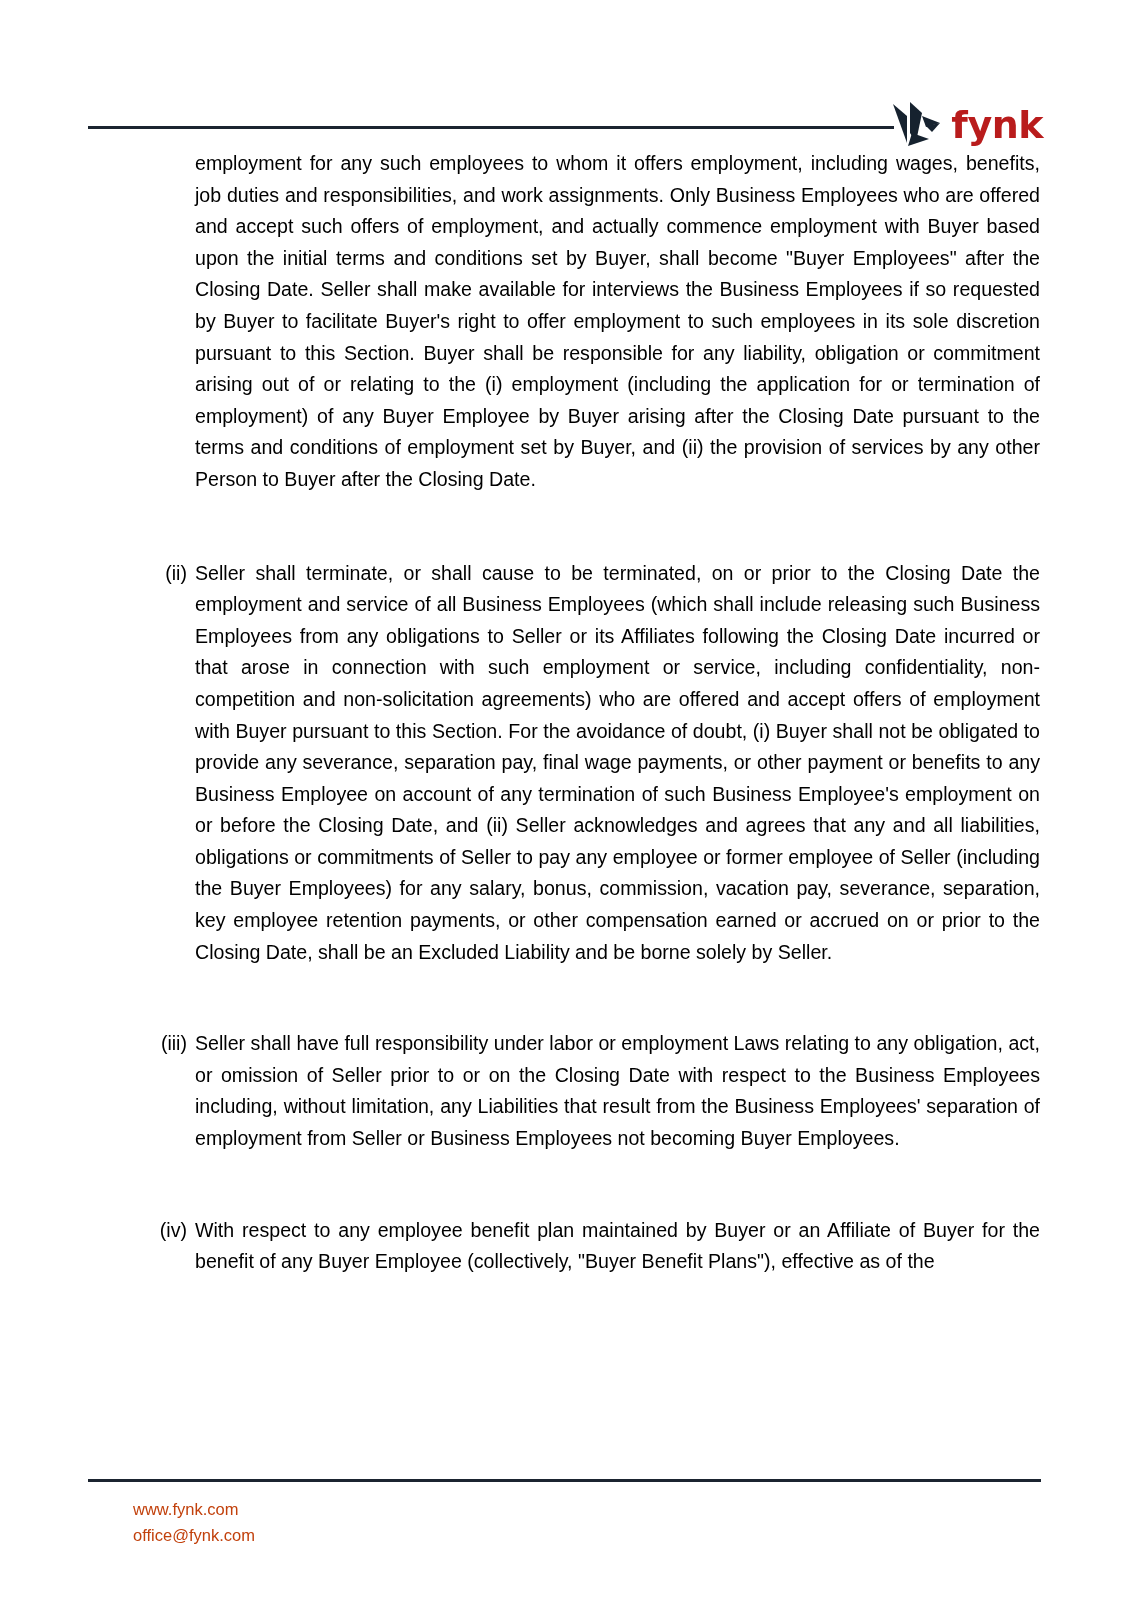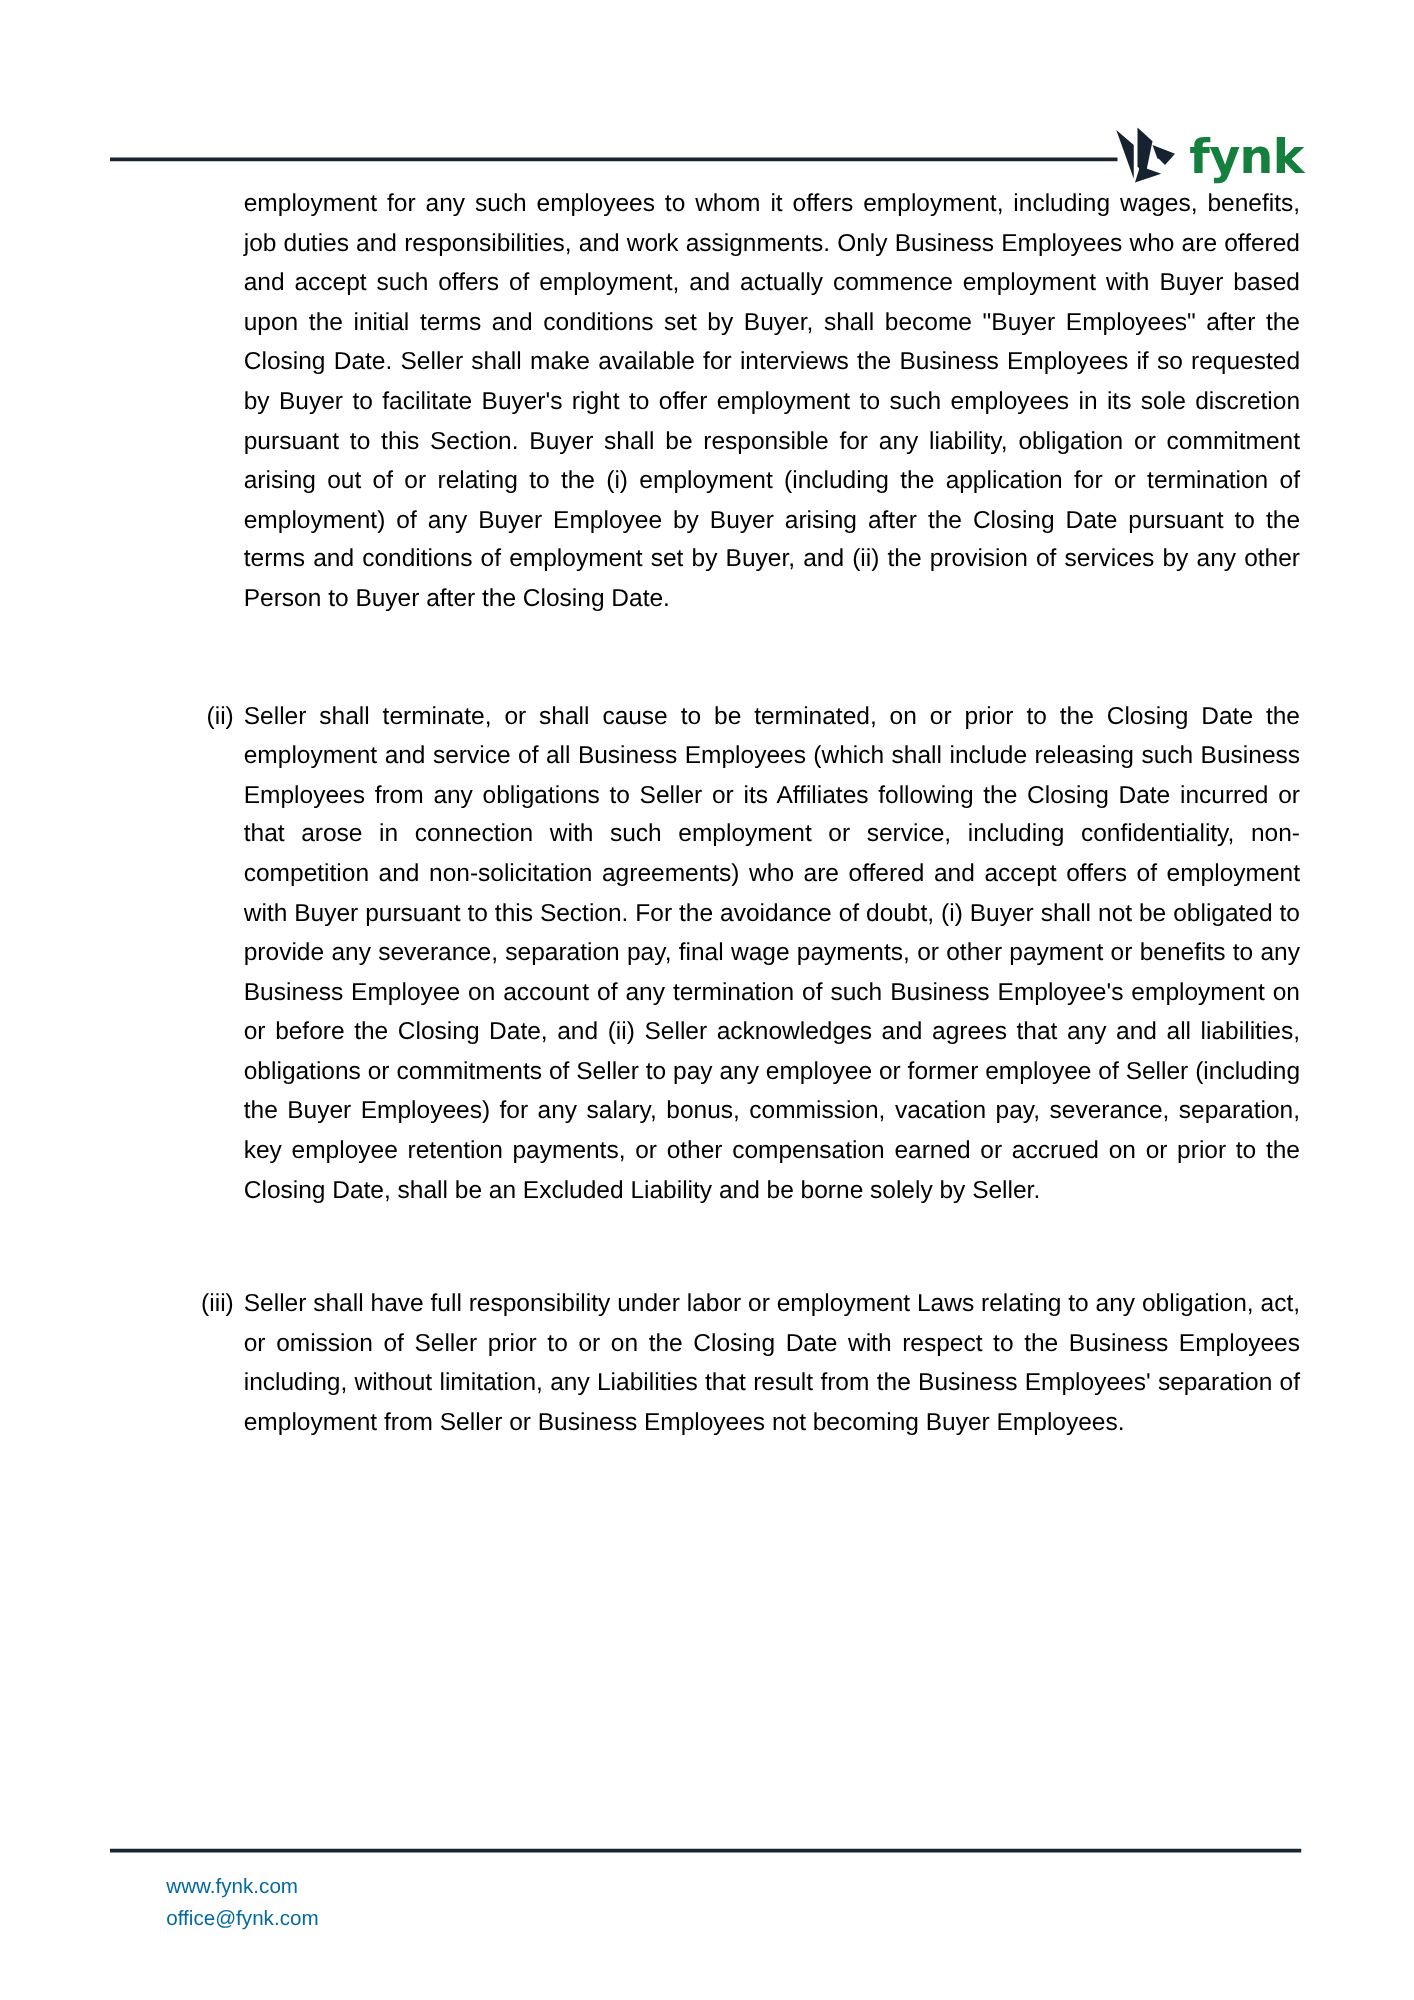--- a/index.html
+++ b/index.html
@@ -48,21 +48,21 @@
   .brand-mark {
     width: 54px;
     height: 50px;
     display: block;
   }
   .brand-word {
     font-family: "DejaVu Sans", sans-serif;
     font-weight: bold;
     font-size: 38px;
     letter-spacing: -0.5px;
-    color: #15803d;
+    color: #b91c1c;
     line-height: 1;
     transform: translateY(1px);
   }
 
   
   .content {
     position: absolute;
     left: 0;
     top: 148px;
     width: 1131px;
@@ -120,21 +120,21 @@
     width: 953px;
     height: 3px;
     background: #1b2430;
   }
   .footer-lines {
     position: absolute;
     left: 133px;
     top: 36px;
     font-size: 16.5px;
     line-height: 26px;
-    color: #0369a1;
+    color: #c2410c;
   }
   .footer-lines div { white-space: nowrap; }
 </style>
 </head>
 <body>
 
 <div class="page">
 
   <div class="header">
     <div class="header-rule"></div>
@@ -163,20 +163,24 @@
 
     <div class="gap-30"></div>
 
     <div class="para item">
       <span class="marker">(iii)</span>
       <span class="body-text">Seller shall have full responsibility under labor or employment Laws relating to any obligation, act, or omission of Seller prior to or on the Closing Date with respect to the Business Employees including, without limitation, any Liabilities that result from the Business Employees' separation of employment from Seller or Business Employees not becoming Buyer Employees.</span>
     </div>
 
     <div class="gap-30"></div>
 
+    <div class="para item">
+      <span class="marker">(iv)</span>
+      <span class="body-text">With respect to any employee benefit plan maintained by Buyer or an Affiliate of Buyer for the benefit of any Buyer Employee (collectively, "Buyer Benefit Plans"), effective as of the</span>
+    </div>
 
   </div>
 
   <div class="footer">
     <div class="footer-rule"></div>
     <div class="footer-lines">
       <div>www.fynk.com</div>
       <div>office@fynk.com</div>
     </div>
   </div>

